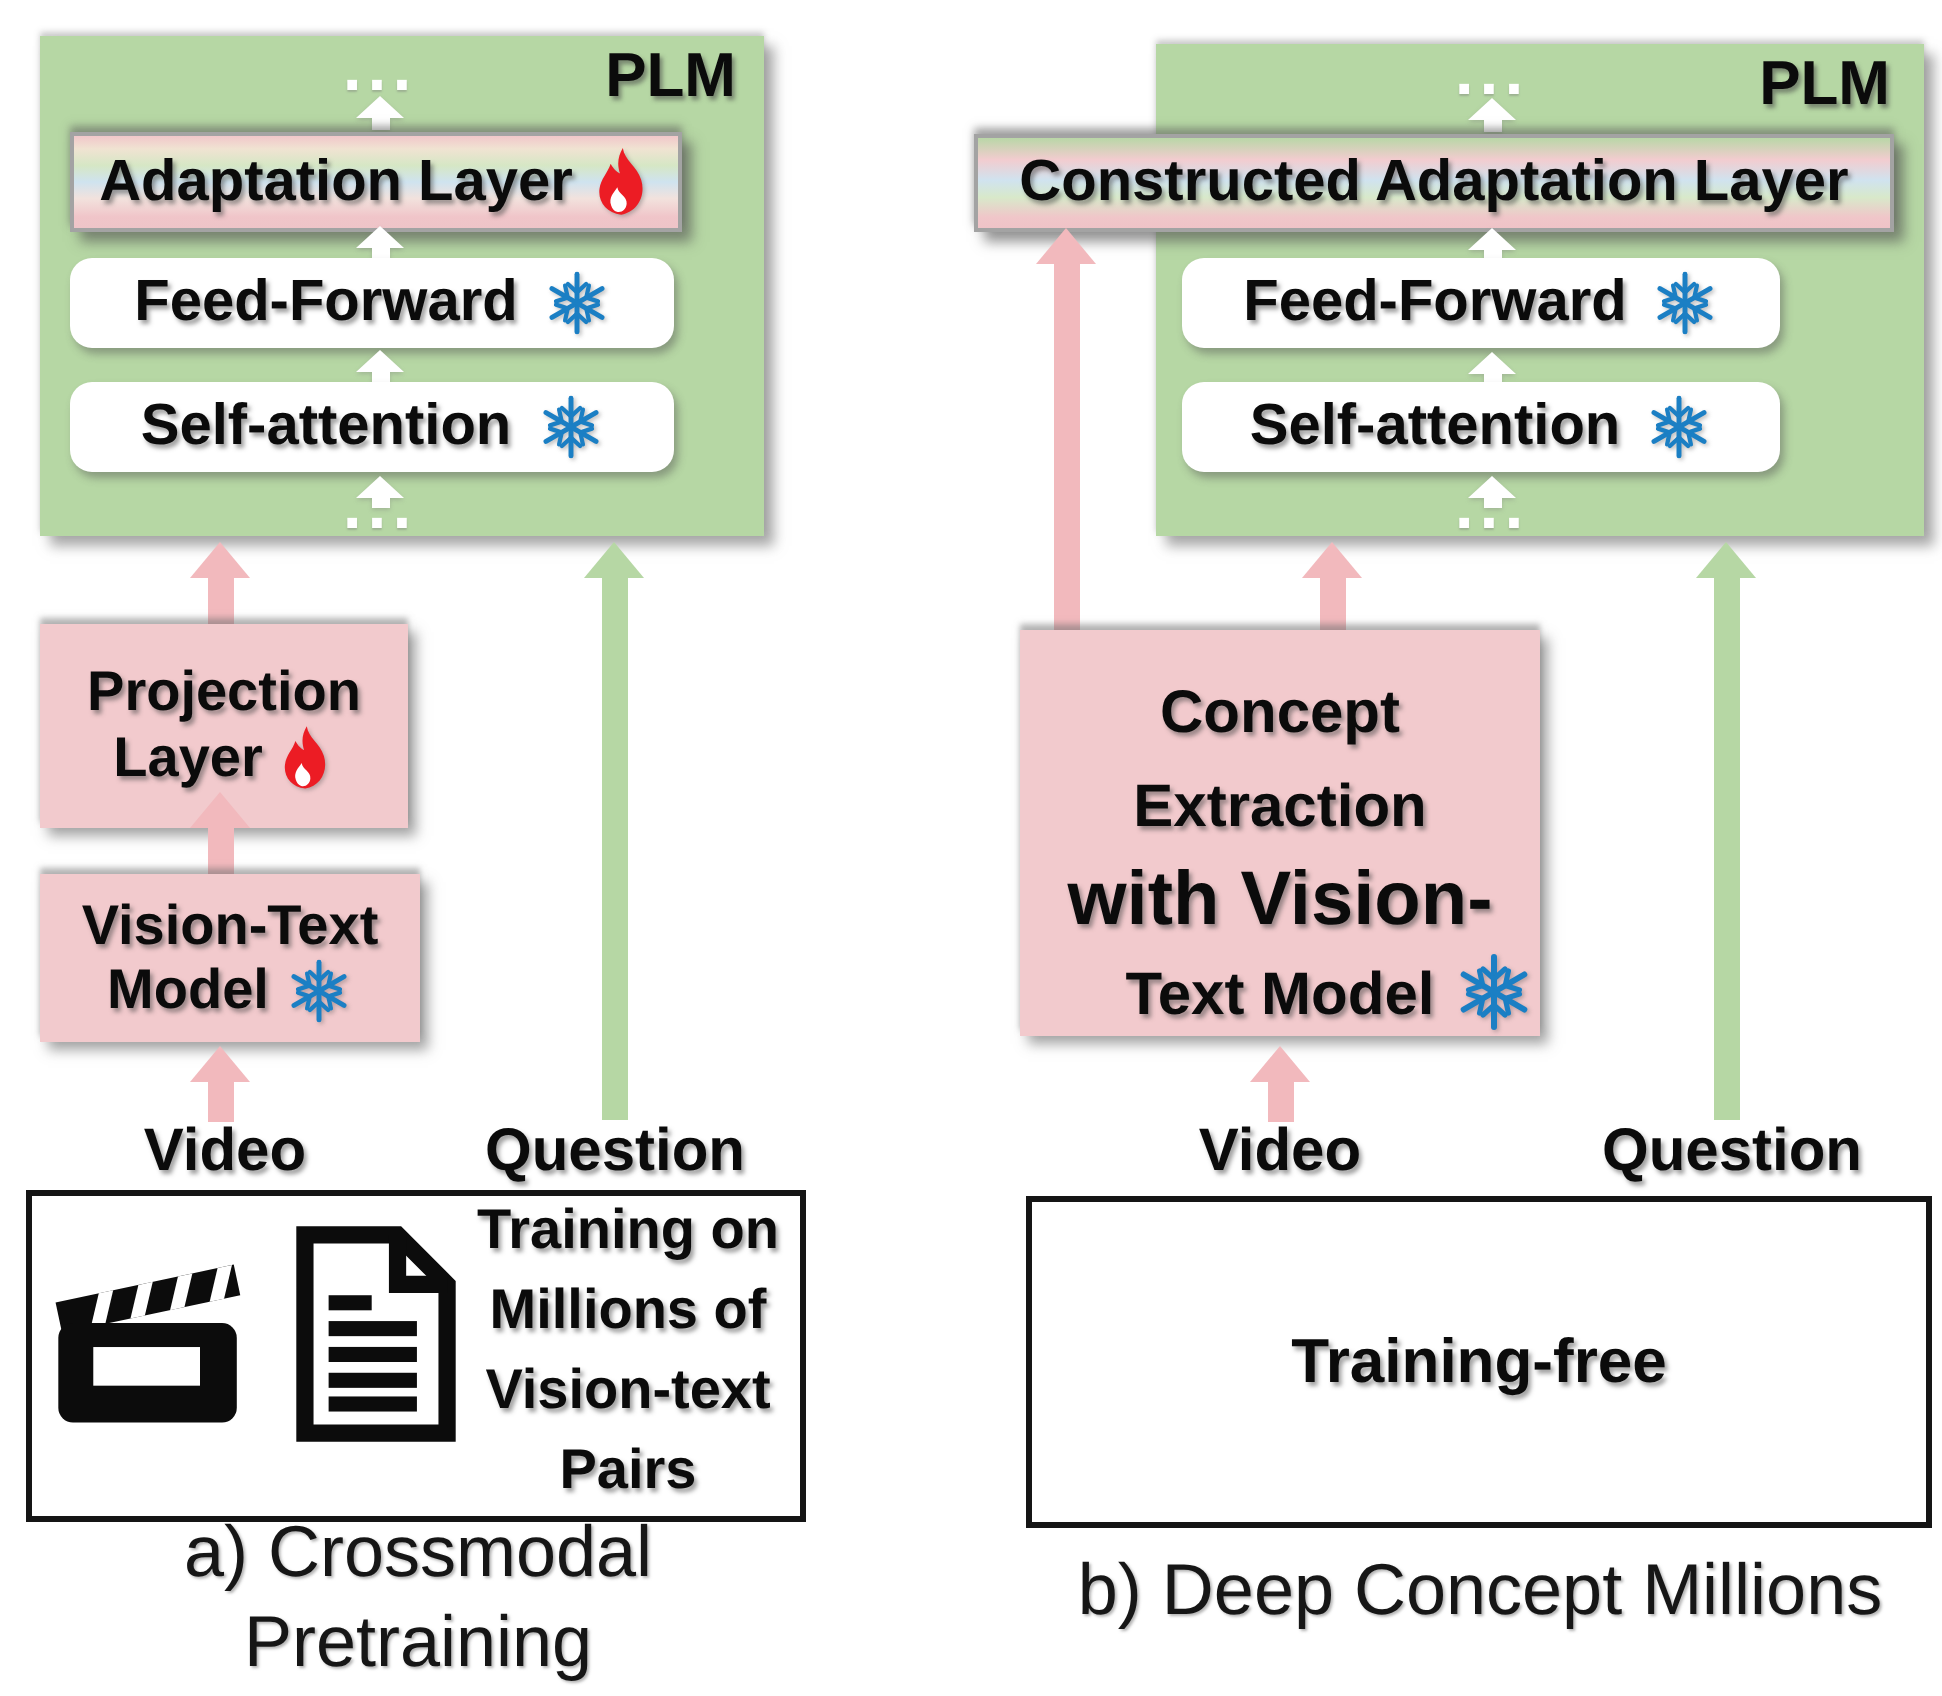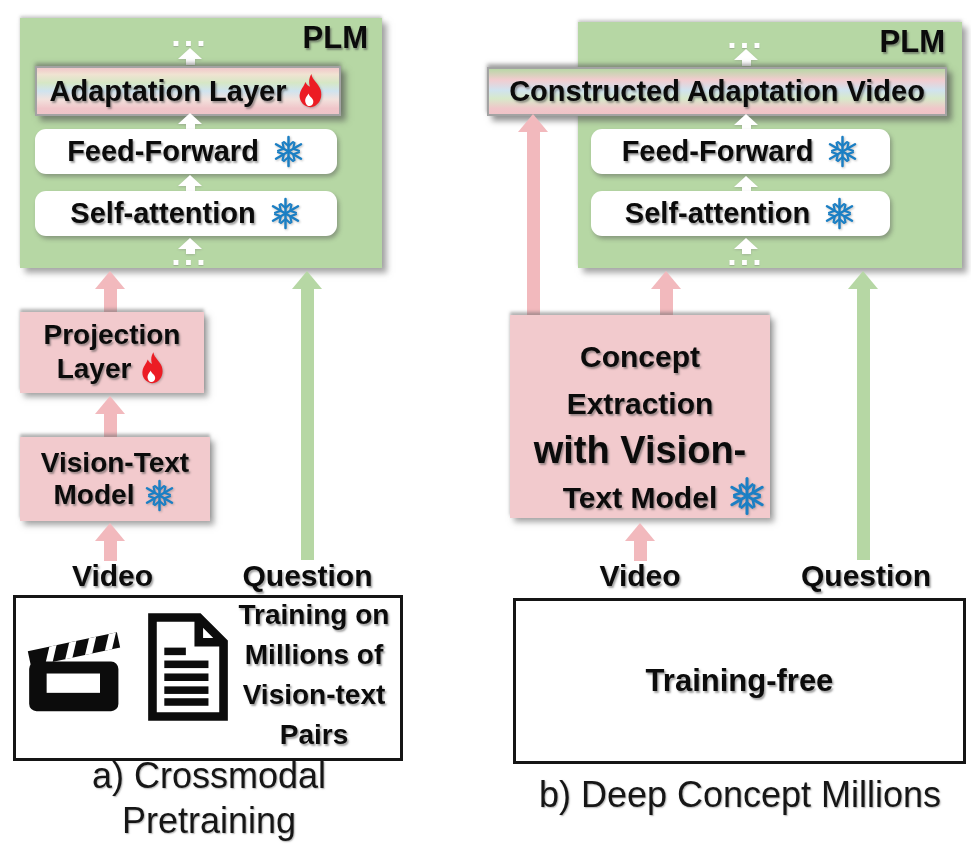--- a/index.html
+++ b/index.html
@@ -164,21 +164,21 @@
 
   <div class="arrow pink" style="left:95px;top:271px;height:42px;">
       <div class="head"></div>
       <div class="tail"></div>
     </div>
   <div class="arrow green" style="left:292px;top:271px;height:289px;">
       <div class="head"></div>
       <div class="tail"></div>
     </div>
 
-  <div class="abs pinkbox" style="left:20px;top:312px;width:184px;height:81px;">
+  <div class="abs pinkbox" style="left:20px;top:312px;width:184px;height:102px;">
     <span class="lbl-sm">Projection</span>
     <span class="lbl-sm" style="display:flex;align-items:center;gap:8px;">
       <span>Layer</span>
       <svg class="fire" width="28" height="35">
           <use href="#icon-fire"></use>
         </svg>
     </span>
   </div>
 
   <div class="arrow pink" style="left:95px;top:396px;height:41px;">
@@ -226,21 +226,21 @@
   <div class="abs plmbox" style="left:578px;top:22px;width:384px;height:246px;"></div>
   <div class="abs plm-label" style="left:840px;top:24px;width:105px;">PLM</div>
 
   <div class="abs dots" style="left:716px;top:26px;width:60px;">...</div>
   <div class="arrow white" style="left:734px;top:49px;height:17px;">
       <div class="head"></div>
       <div class="tail"></div>
     </div>
 
   <div class="abs gradbox-b" style="left:487px;top:67px;width:456px;height:45px;">
-    <span class="lbl">Constructed Adaptation Video</span>
+    <span class="lbl">Constructed Adaptation Layer</span>
   </div>
 
   <div class="arrow white" style="left:734px;top:114px;height:15px;">
       <div class="head"></div>
       <div class="tail"></div>
     </div>
 
   <div class="abs wbox" style="left:591px;top:129px;width:299px;height:45px;">
     <span class="lbl">Feed-Forward</span>
     <svg class="snow" width="33" height="33">

